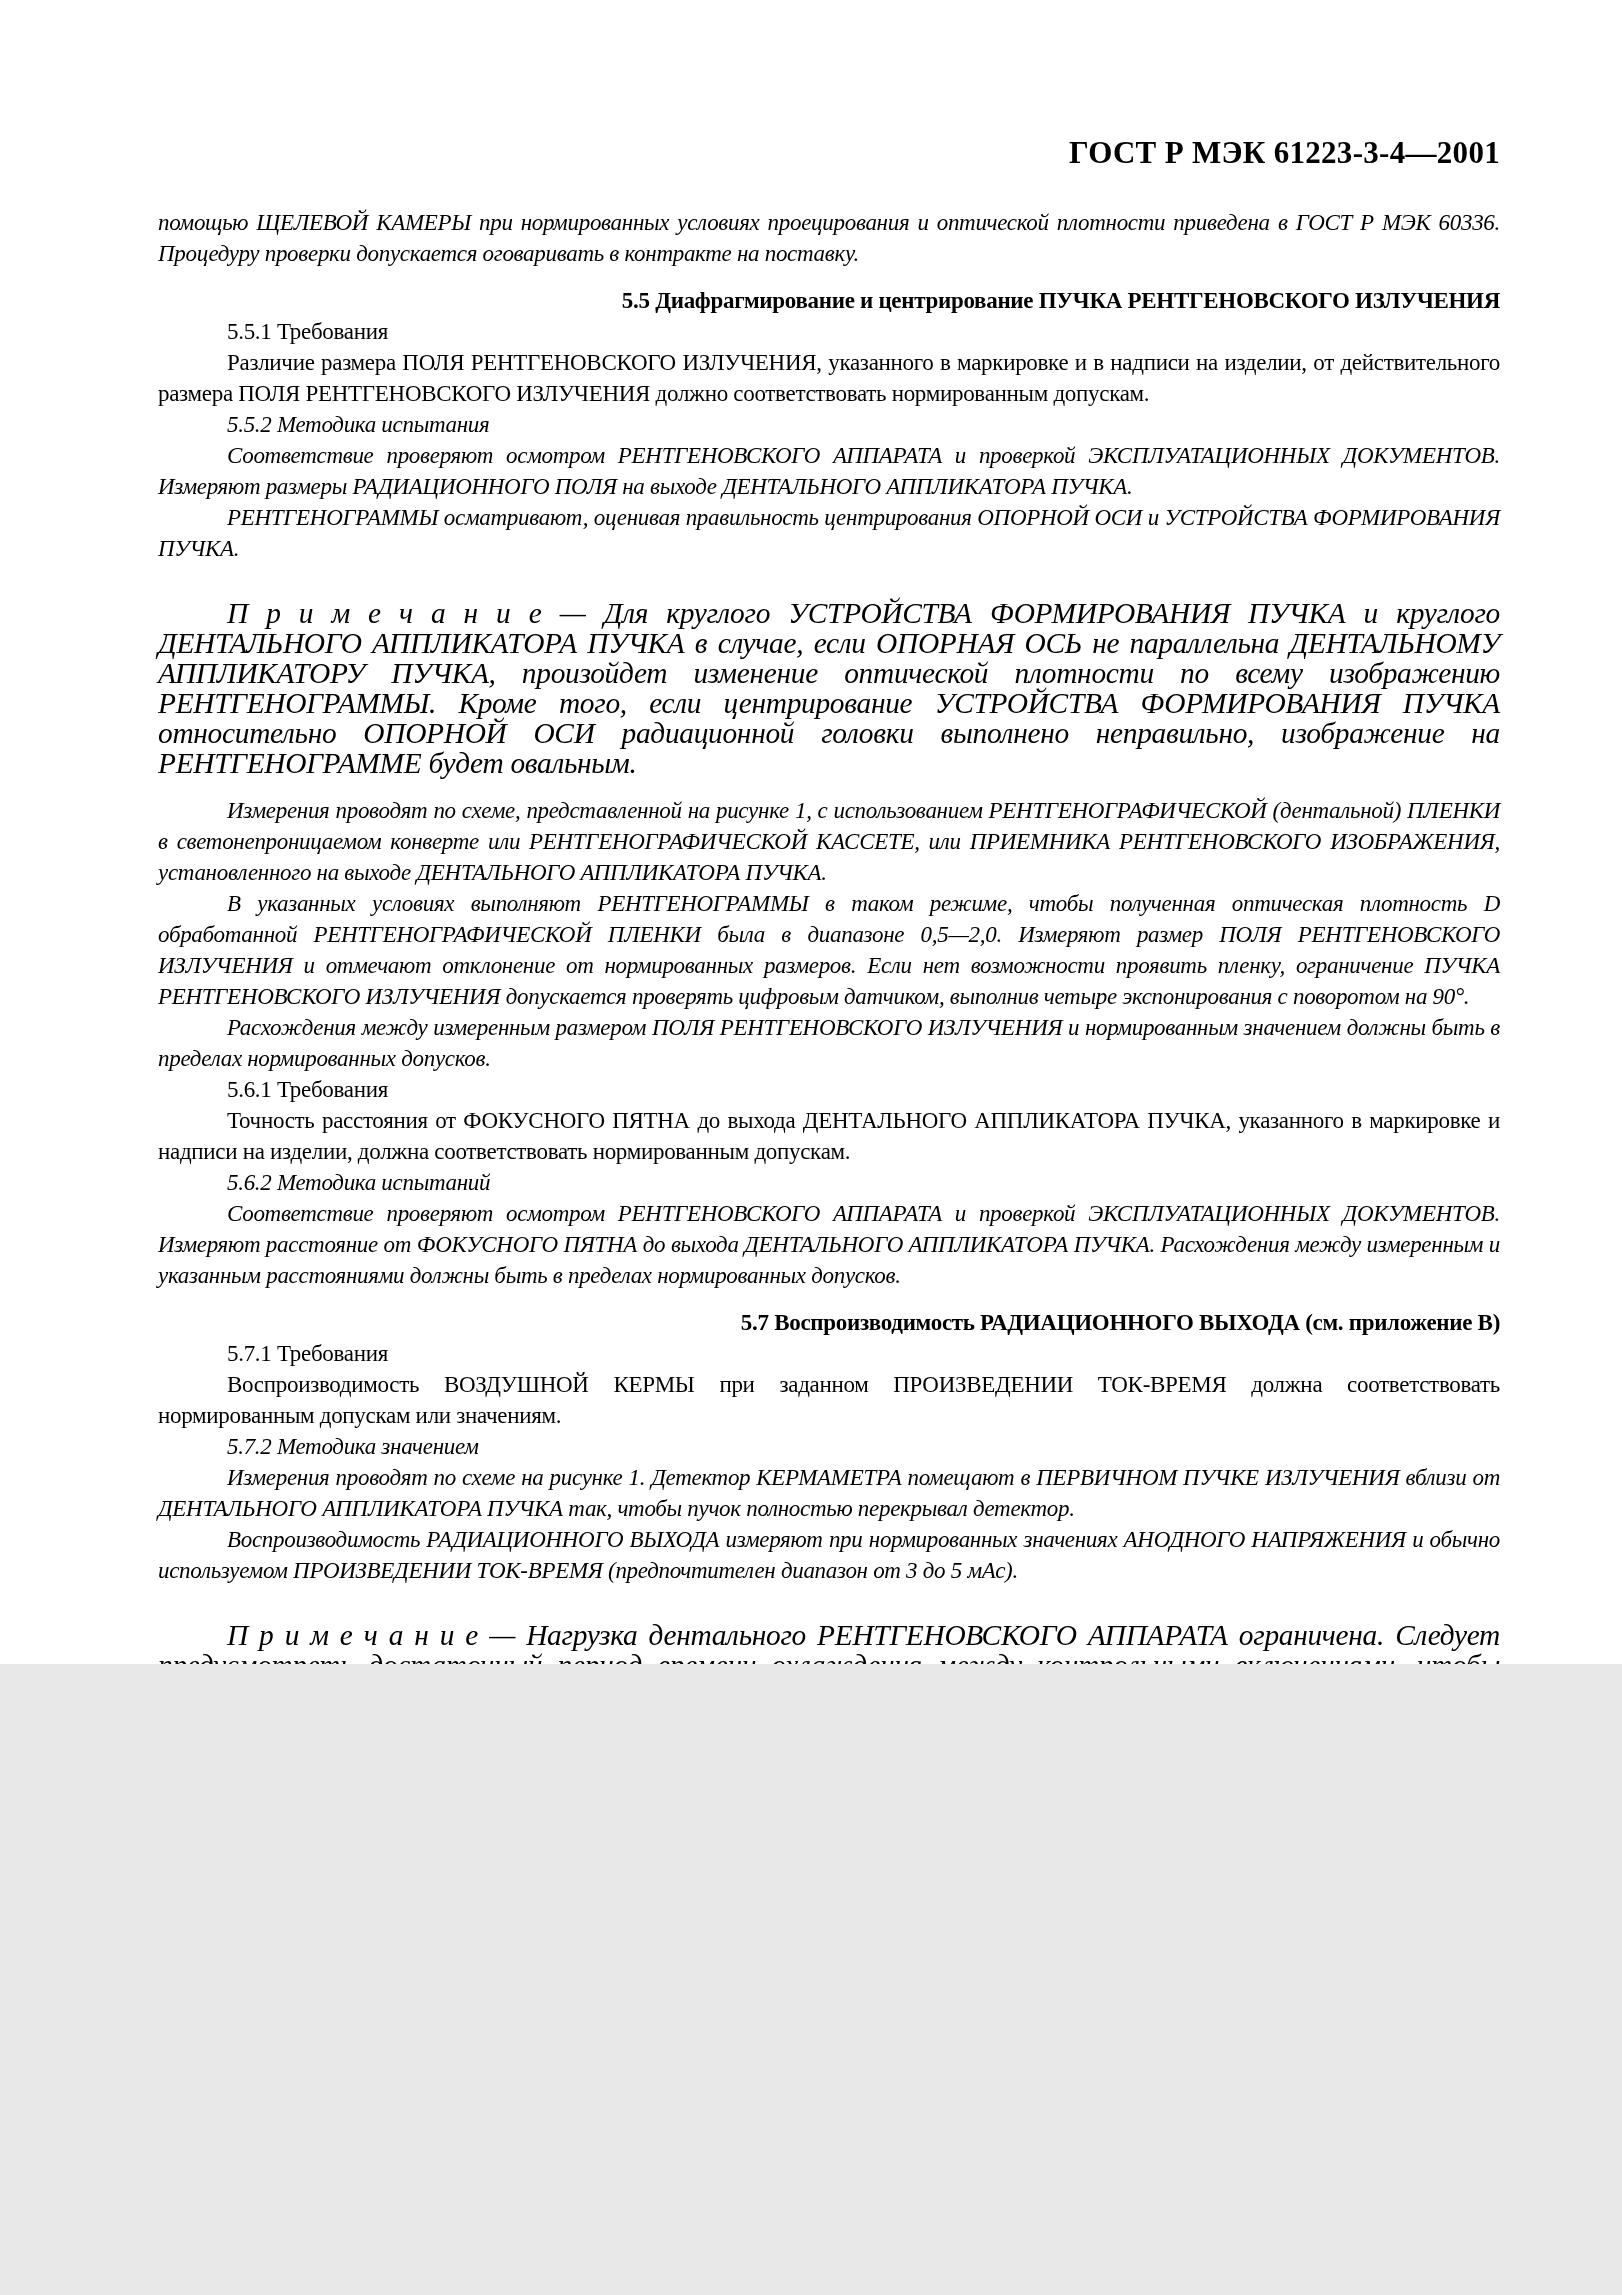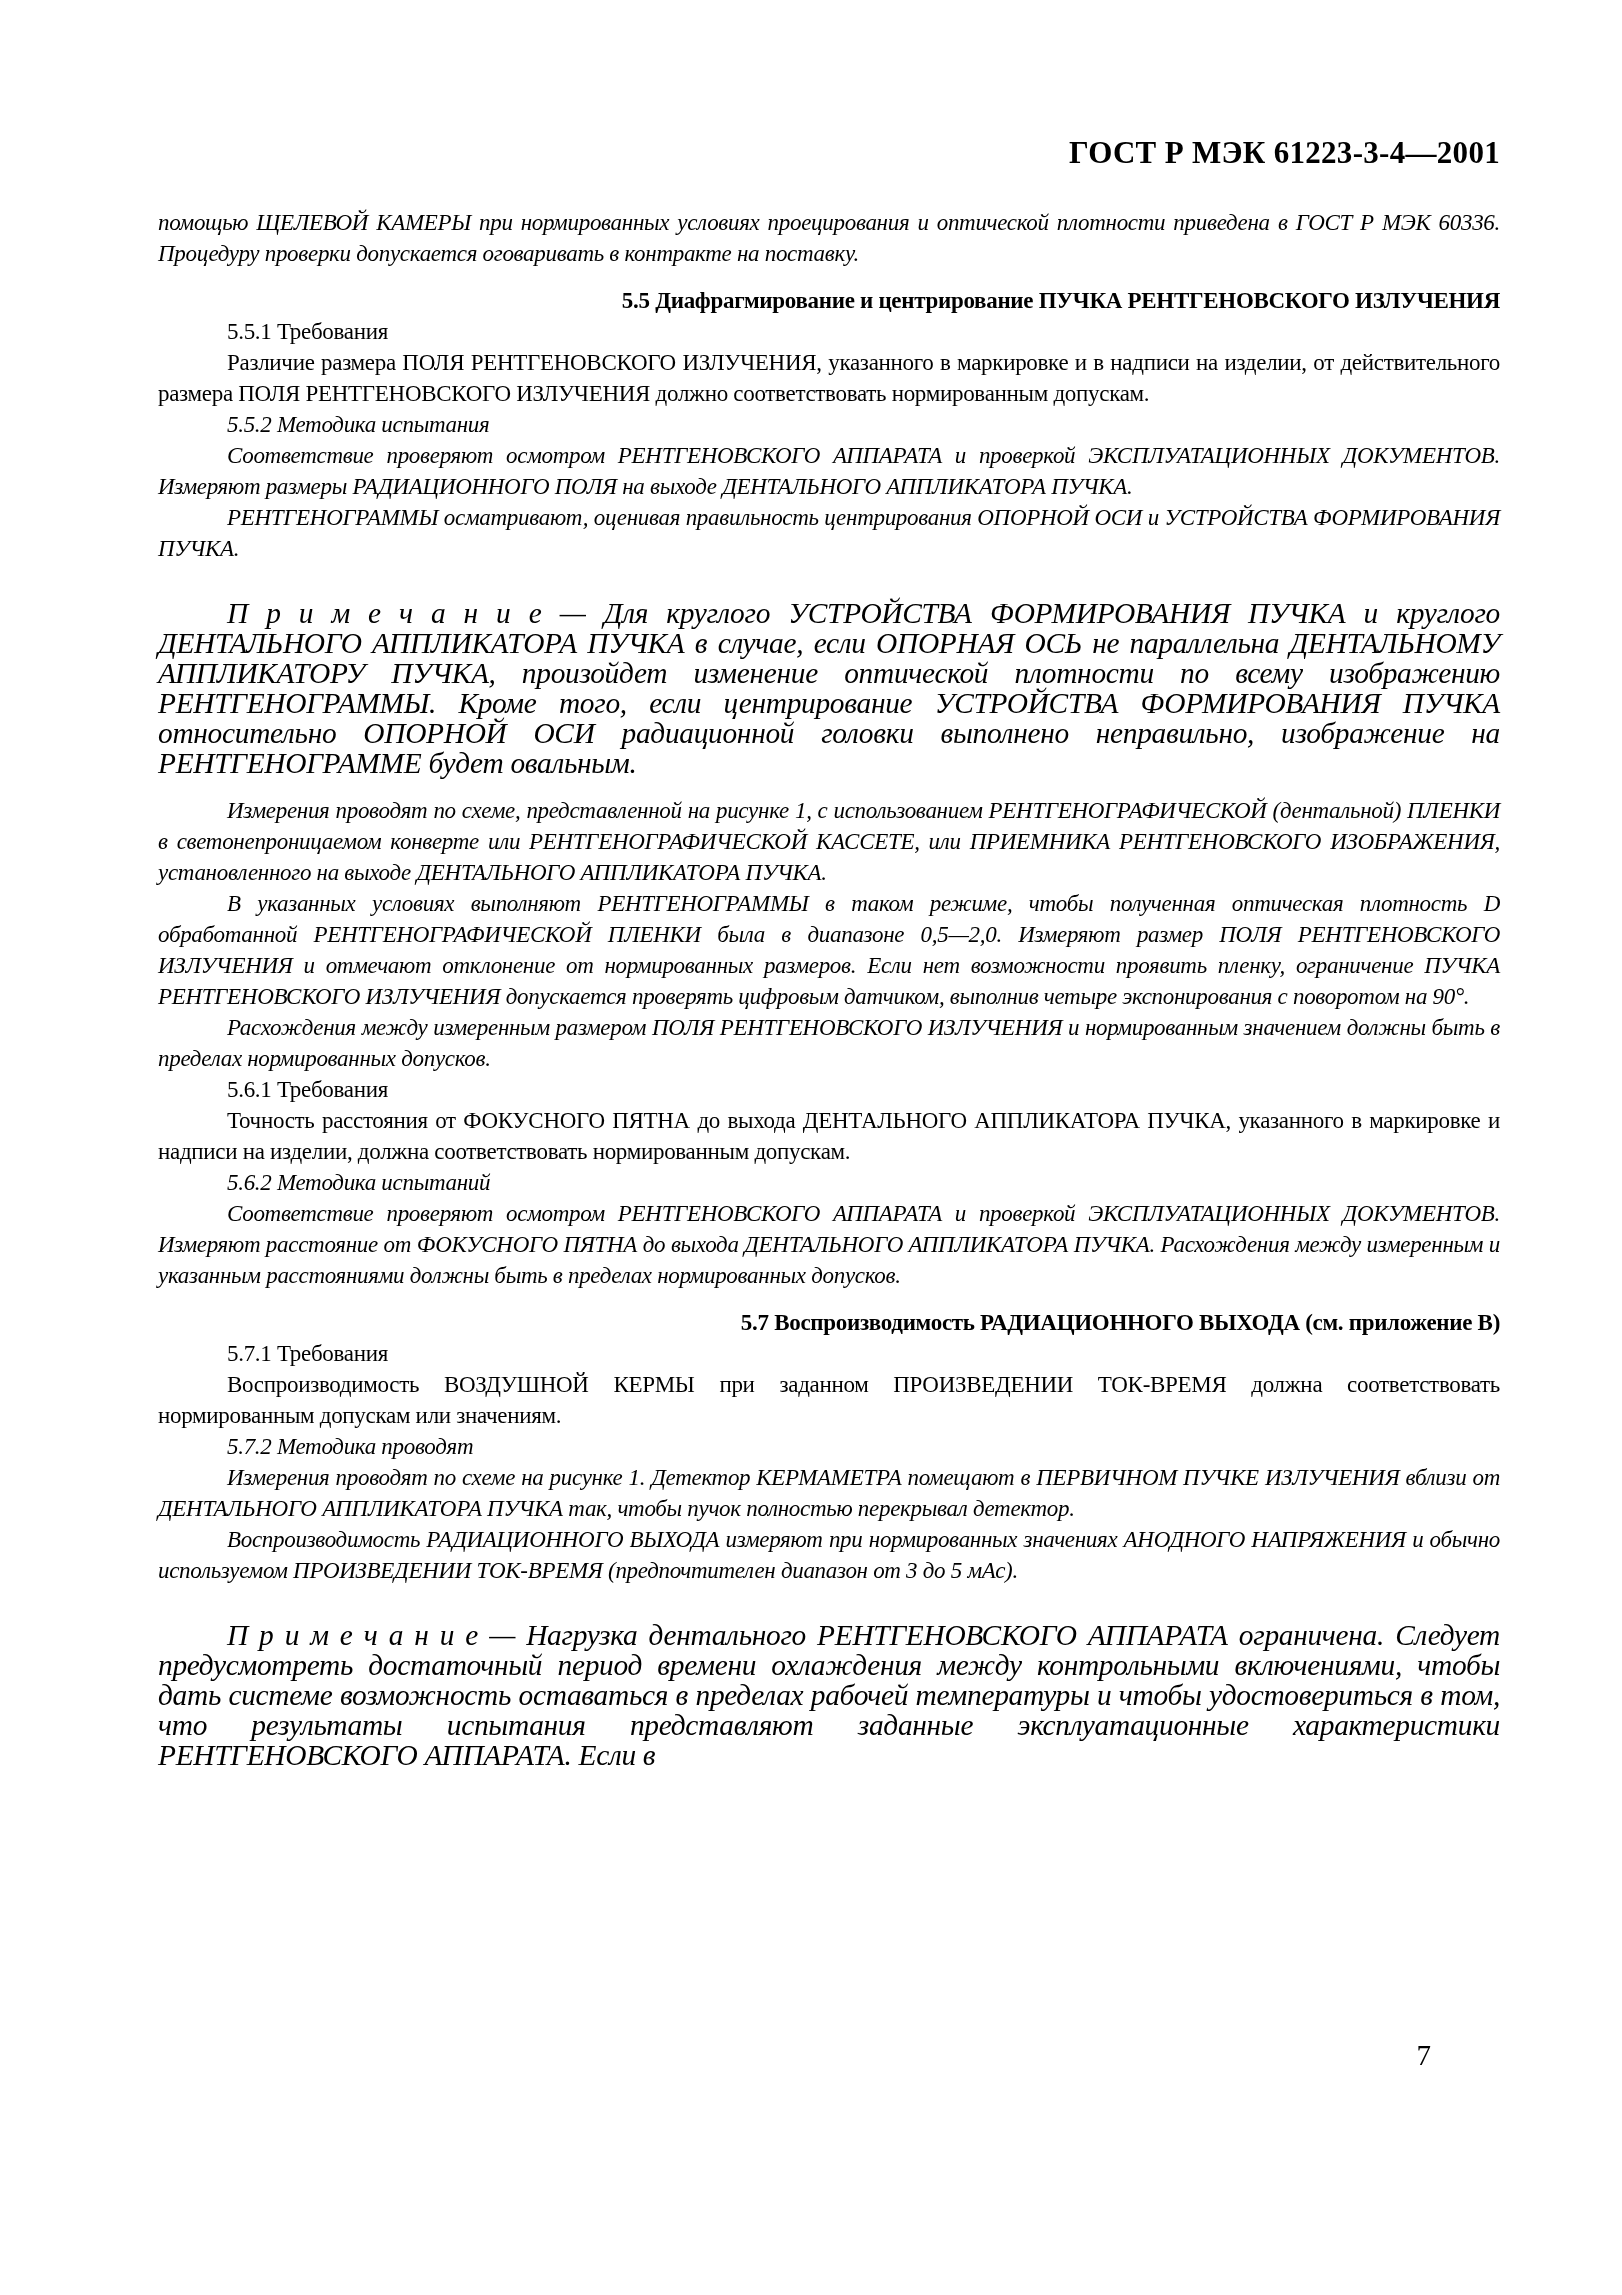--- a/index.html
+++ b/index.html
@@ -1,18 +1,18 @@
 <!DOCTYPE html>
 <html lang="ru" style="font-size:10.5px"><head>
 <meta charset="utf-8">
 <style>
   html, body { margin:0; padding:0; background:#e8e8e8; }
   .page {
     position:relative;
-    width:1622px; height:2295px;
+    width:1622px; height:1664px;
     background:#ffffff;
     color:#000000;
     font-family:"Liberation Serif","DejaVu Serif",serif;
     overflow:hidden;
   }
   .content {
     position:absolute;
     left:158px; right:122px; top:136px;
   }
   .doc-header {
@@ -68,21 +68,21 @@
         <p class="i">Измерения проводят по схеме, представленной на рисунке 1, с использованием РЕНТГЕНОГРАФИЧЕСКОЙ (дентальной) ПЛЕНКИ в светонепроницаемом конверте или РЕНТГЕНОГРАФИЧЕСКОЙ КАССЕТЕ, или ПРИЕМНИКА РЕНТГЕНОВСКОГО ИЗОБРАЖЕНИЯ, установленного на выходе ДЕНТАЛЬНОГО АППЛИКАТОРА ПУЧКА.</p>
         <p class="i">В указанных условиях выполняют РЕНТГЕНОГРАММЫ в таком режиме, чтобы полученная оптическая плотность D обработанной РЕНТГЕНОГРАФИЧЕСКОЙ ПЛЕНКИ была в диапазоне 0,5—2,0. Измеряют размер ПОЛЯ РЕНТГЕНОВСКОГО ИЗЛУЧЕНИЯ и отмечают отклонение от нормированных размеров. Если нет возможности проявить пленку, ограничение ПУЧКА РЕНТГЕНОВСКОГО ИЗЛУЧЕНИЯ допускается проверять цифровым датчиком, выполнив четыре экспонирования с поворотом на 90°.</p>
         <p class="i">Расхождения между измеренным размером ПОЛЯ РЕНТГЕНОВСКОГО ИЗЛУЧЕНИЯ и нормированным значением должны быть в пределах нормированных допусков.</p>
         <p class="sub">5.6.1 Требования</p>
         <p>Точность расстояния от ФОКУСНОГО ПЯТНА до выхода ДЕНТАЛЬНОГО АППЛИКАТОРА ПУЧКА, указанного в маркировке и надписи на изделии, должна соответствовать нормированным допускам.</p>
         <p class="sub i">5.6.2 Методика испытаний</p>
         <p class="i">Соответствие проверяют осмотром РЕНТГЕНОВСКОГО АППАРАТА и проверкой ЭКСПЛУАТАЦИОННЫХ ДОКУМЕНТОВ. Измеряют расстояние от ФОКУСНОГО ПЯТНА до выхода ДЕНТАЛЬНОГО АППЛИКАТОРА ПУЧКА. Расхождения между измеренным и указанным расстояниями должны быть в пределах нормированных допусков.</p>
         <p class="h">5.7 Воспроизводимость РАДИАЦИОННОГО ВЫХОДА (см. приложение В)</p>
         <p class="sub">5.7.1 Требования</p>
         <p>Воспроизводимость ВОЗДУШНОЙ КЕРМЫ при заданном ПРОИЗВЕДЕНИИ ТОК-ВРЕМЯ должна соответствовать нормированным допускам или значениям.</p>
-        <p class="sub i">5.7.2 Методика проводят</p>
+        <p class="sub i">5.7.2 Методика значением</p>
         <p class="i">Измерения проводят по схеме на рисунке 1. Детектор КЕРМАМЕТРА помещают в ПЕРВИЧНОМ ПУЧКЕ ИЗЛУЧЕНИЯ вблизи от ДЕНТАЛЬНОГО АППЛИКАТОРА ПУЧКА так, чтобы пучок полностью перекрывал детектор.</p>
         <p class="i">Воспроизводимость РАДИАЦИОННОГО ВЫХОДА измеряют при нормированных значениях АНОДНОГО НАПРЯЖЕНИЯ и обычно используемом ПРОИЗВЕДЕНИИ ТОК-ВРЕМЯ (предпочтителен диапазон от 3 до 5 мАс).</p>
         <p class="note">П р и м е ч а н и е — Нагрузка дентального РЕНТГЕНОВСКОГО АППАРАТА ограничена. Следует предусмотреть достаточный период времени охлаждения между контрольными включениями, чтобы дать системе возможность оставаться в пределах рабочей температуры и чтобы удостовериться в том, что результаты испытания представляют заданные эксплуатационные характеристики РЕНТГЕНОВСКОГО АППАРАТА. Если в</p>
       </main>
   </div>
   <div class="footer">
     <span>7</span>
   </div>
 </div>
 

